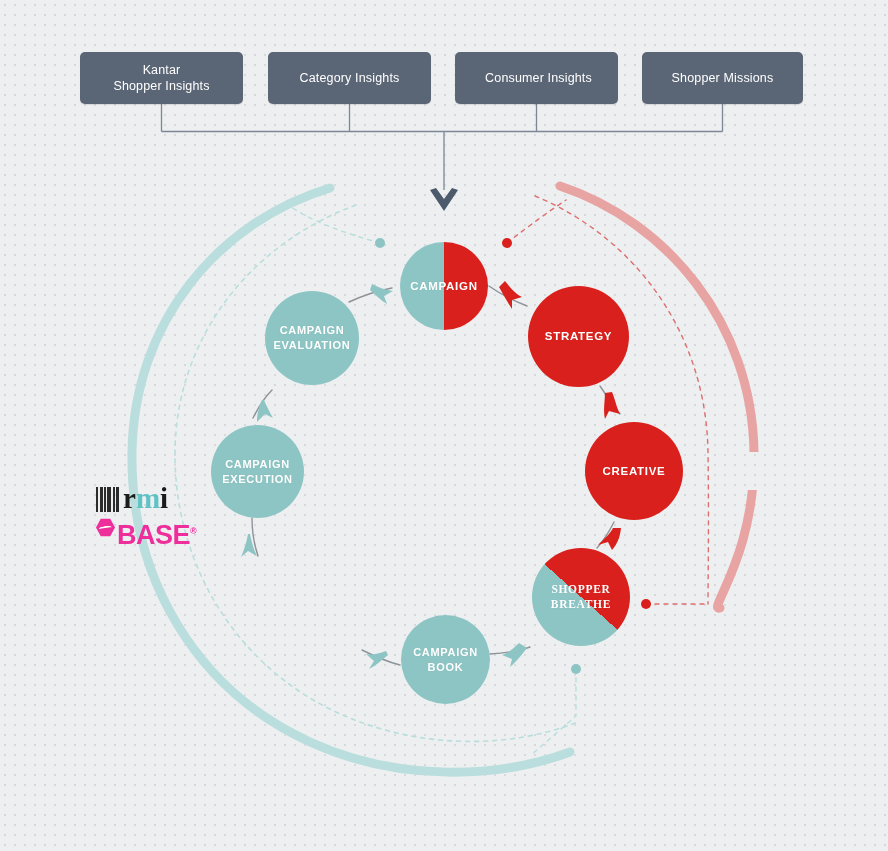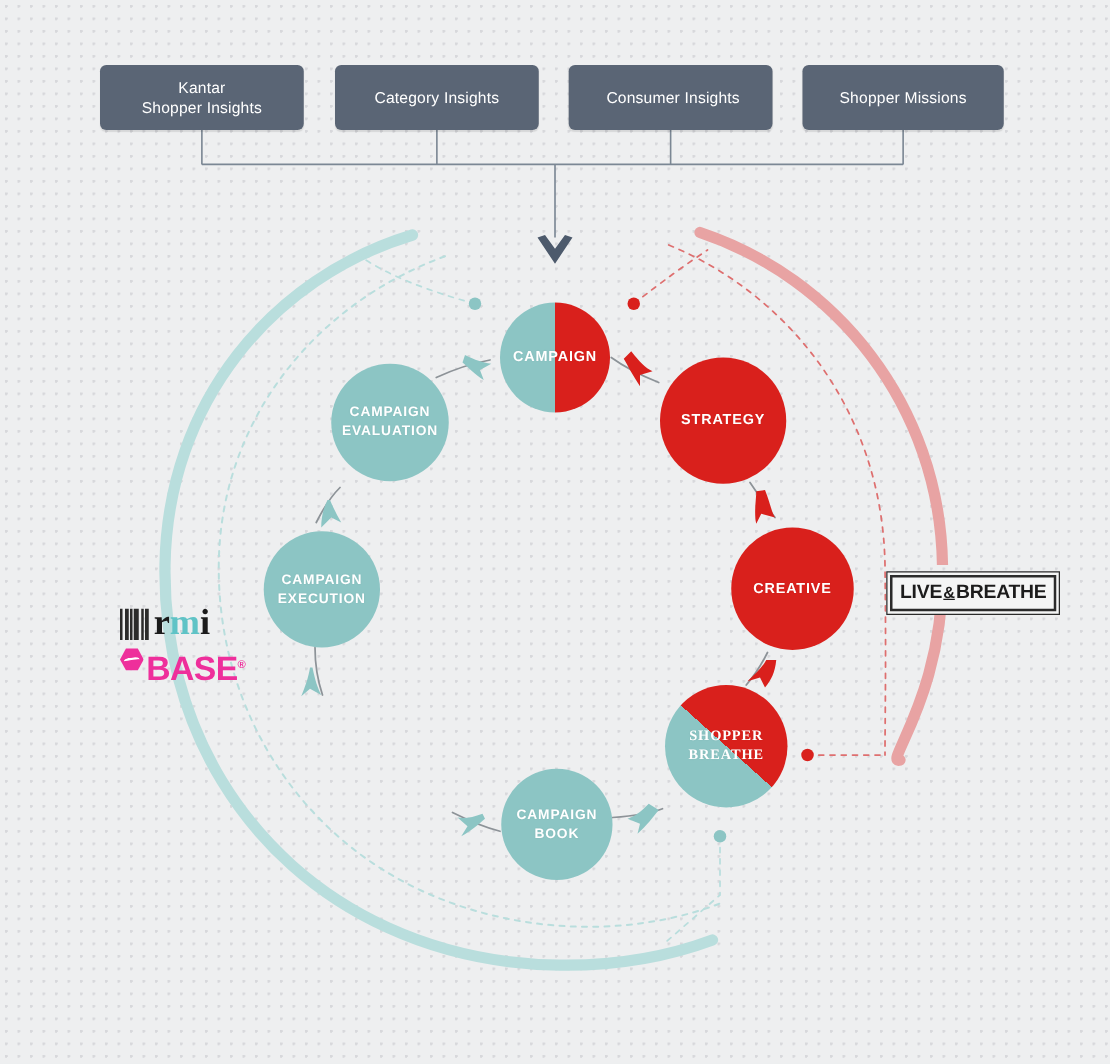--- a/index.html
+++ b/index.html
@@ -332,17 +332,14 @@
       <span class="rmi-text">
         <span>r</span><span class="m">m</span><span>i</span>
       </span>
     </div>
     <div class="base-row">
       <span class="base-hex"></span>
       <span class="base-text"><span>BASE</span><sup>®</sup></span>
     </div>
   </div>
 
-  <div class="logo-lb">
-    <div class="logo-lb-inner"><span>LIVE</span><span class="amp">&amp;</span><span>BREATHE</span></div>
-  </div>
 
 </div>
 
 </body></html>

